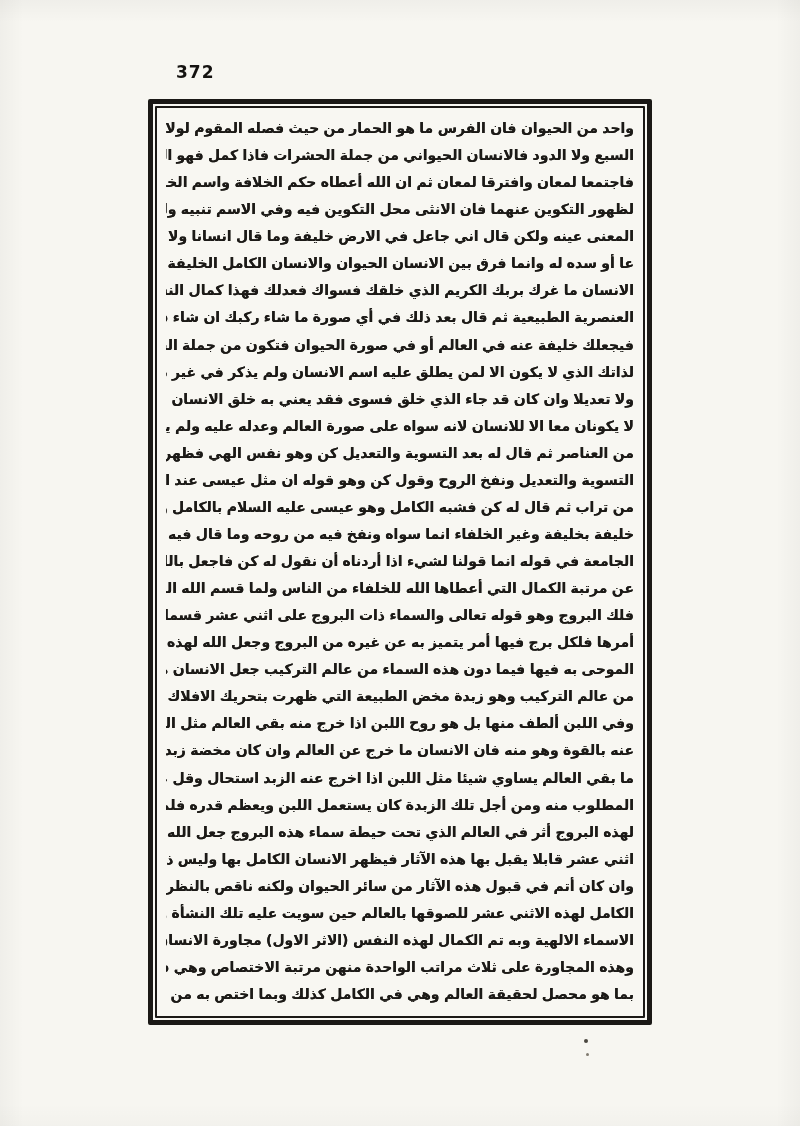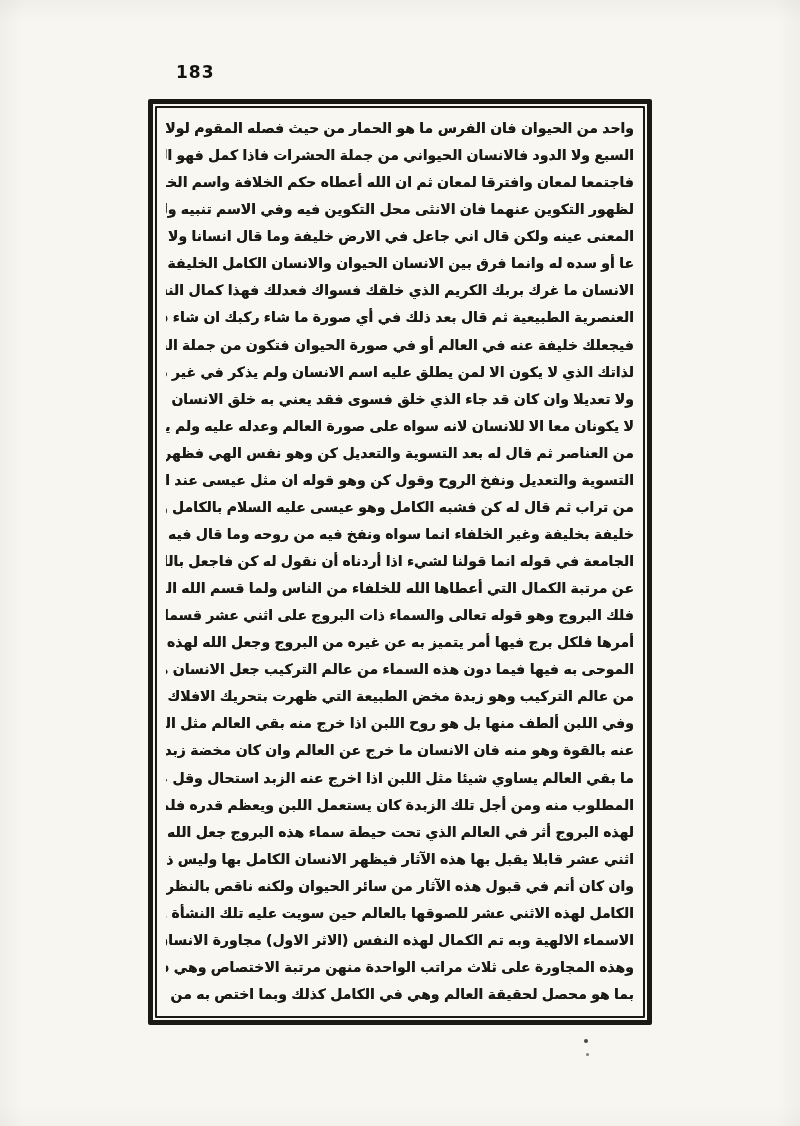--- a/index.html
+++ b/index.html
@@ -68,21 +68,21 @@
     border-radius: 50%;
   }
   .speck-1 { left: 584px; top: 1039px; width: 4px; height: 4px; background: #4a463f; }
   .speck-2 { left: 586px; top: 1053px; width: 3px; height: 3px; background: #807a70; }
 </style>
 </head>
 <body>
 
 <div class="scan-bg"></div>
 
-<div class="page-number">183</div>
+<div class="page-number">372</div>
 
 <div class="frame">
   <div class="frame-inner">
     <div class="text-block">
         <div class="text-line" dir="rtl">واحد من الحيوان فان الفرس ما هو الحمار من حيث فصله المقوم لولا البغل ولا الماعز ولا</div>
         <div class="text-line" dir="rtl">السبع ولا الدود فالانسان الحيواني من جملة الحشرات فاذا كمل فهو الخليفة</div>
         <div class="text-line" dir="rtl">فاجتمعا لمعان وافترقا لمعان ثم ان الله أعطاه حكم الخلافة واسم الخليفة وهما لفظان مؤنثان</div>
         <div class="text-line" dir="rtl">لظهور التكوين عنهما فان الانثى محل التكوين فيه وفي الاسم تنبيه ولم يقل فيه نائب وان كان</div>
         <div class="text-line" dir="rtl">المعنى عينه ولكن قال اني جاعل في الارض خليفة وما قال انسانا ولا داعيا واتخاذ كره وسماه</div>
         <div class="text-line" dir="rtl">عا أو سده له وانما فرق بين الانسان الحيوان والانسان الكامل الخليفة لقوله تعالى يا أيها</div>

